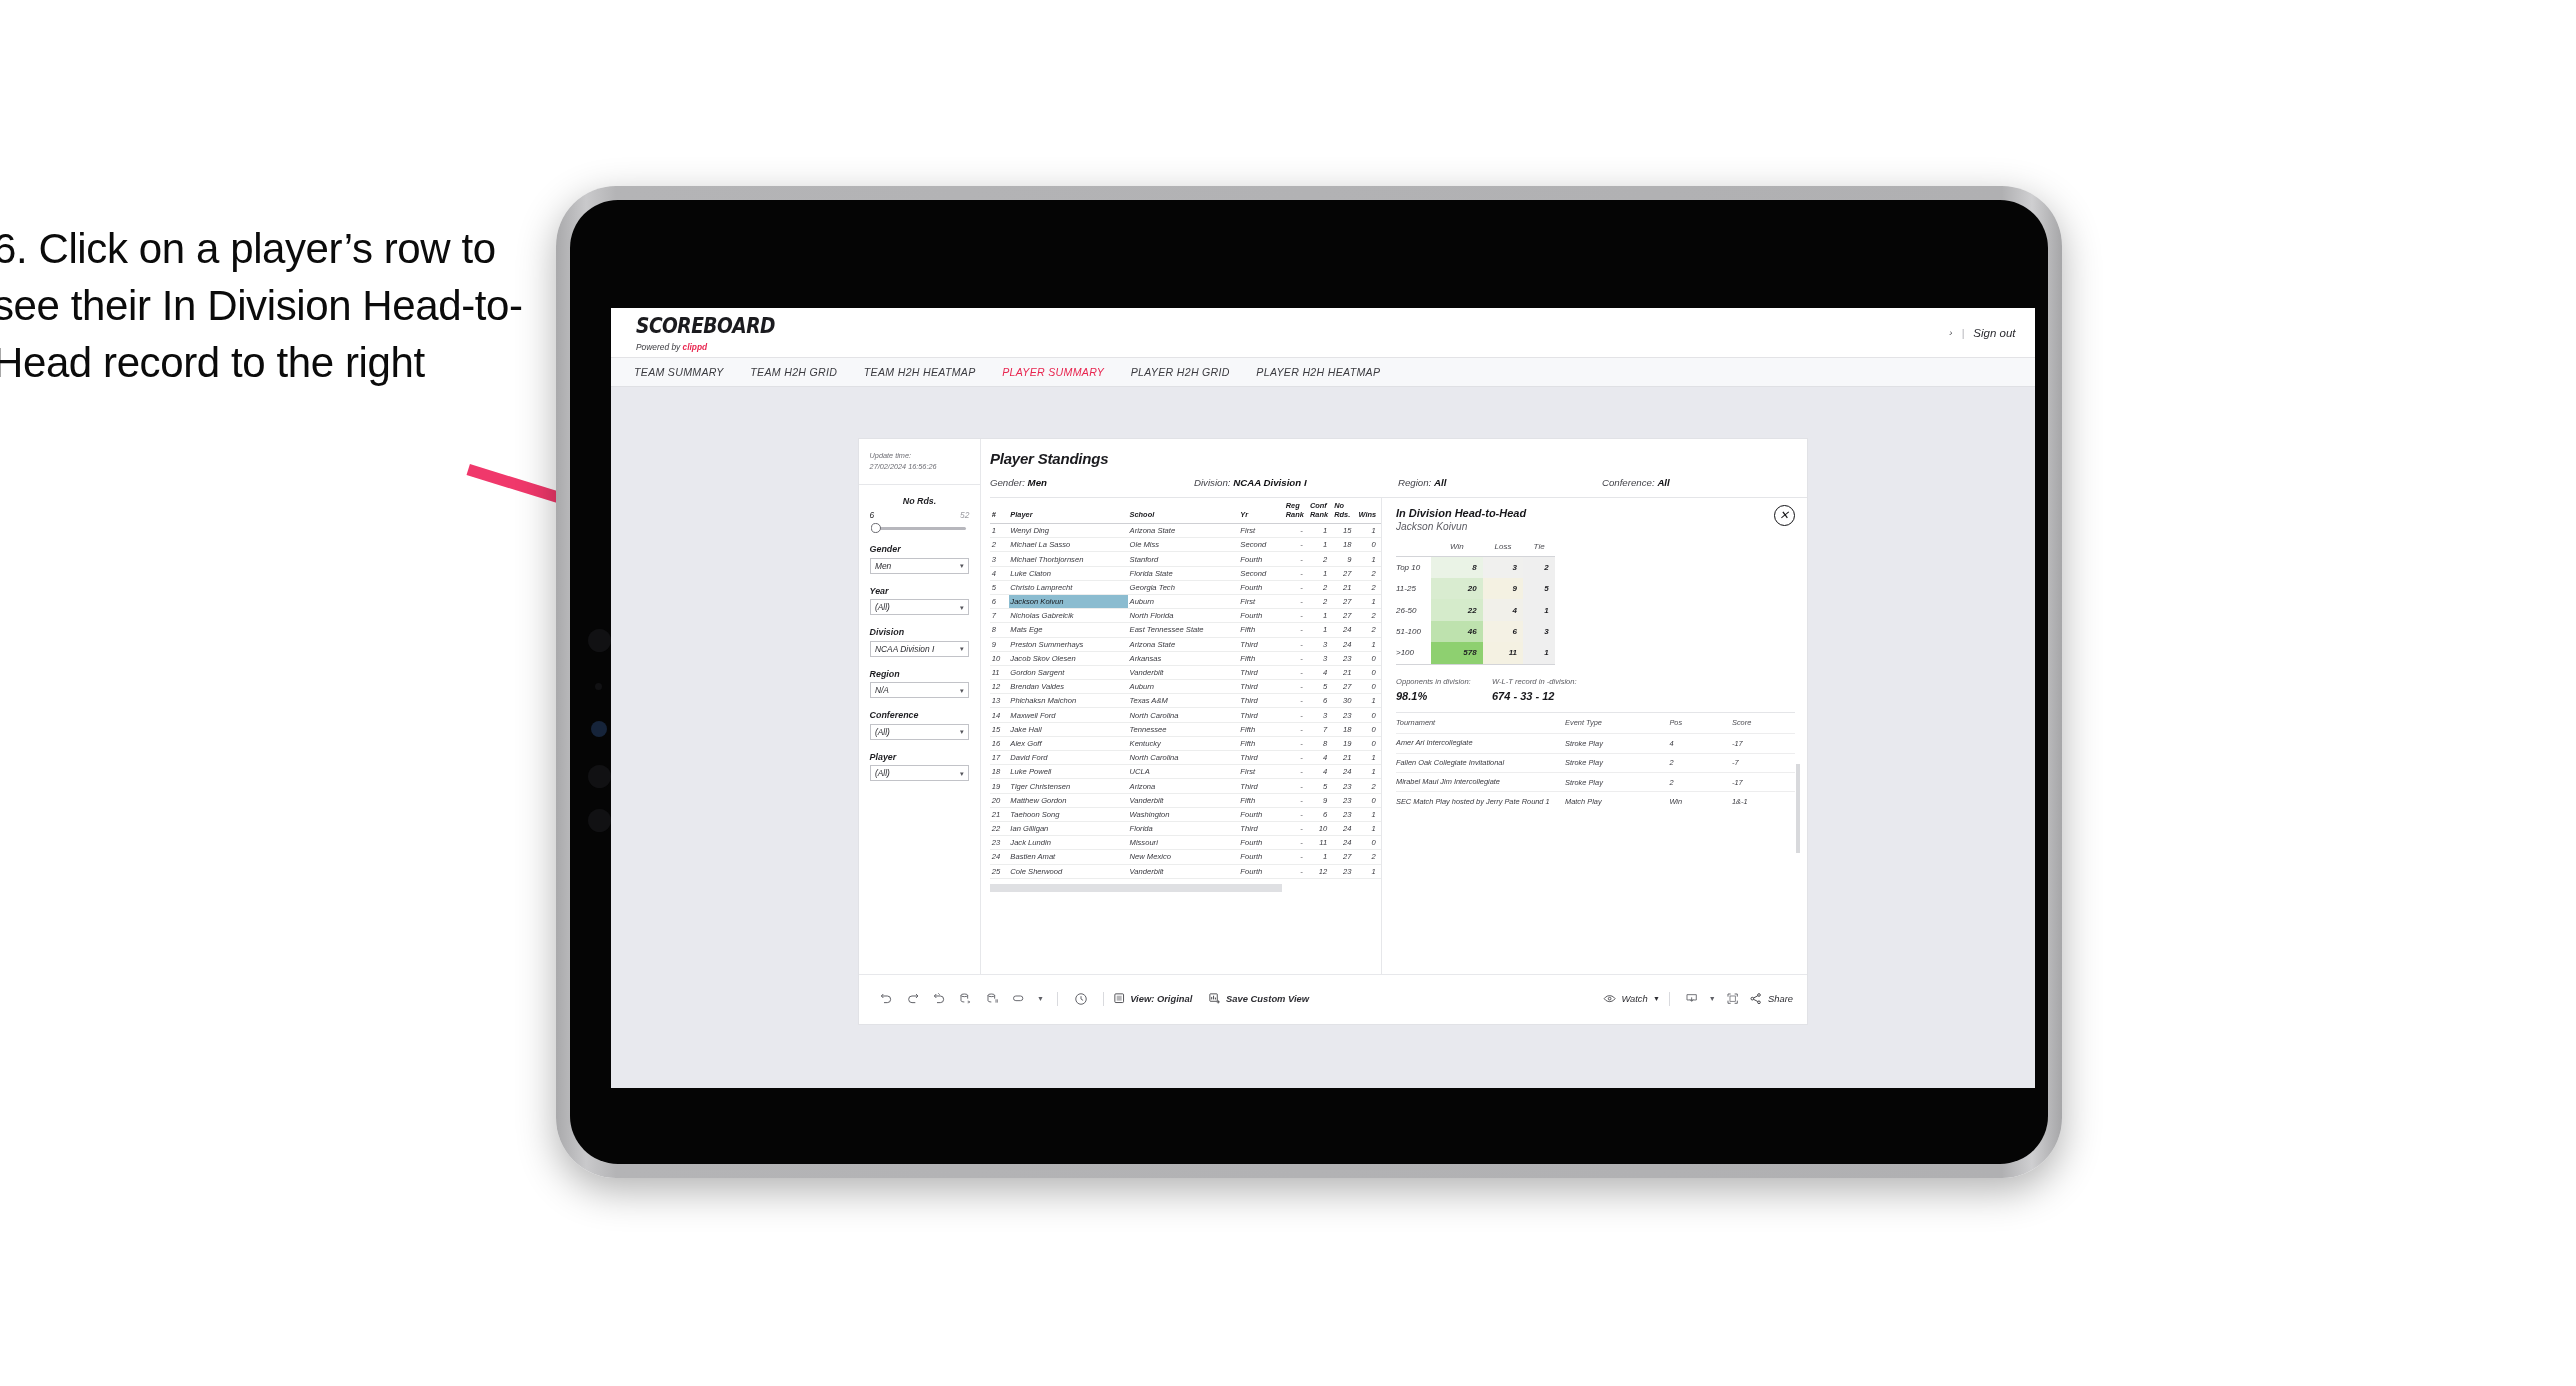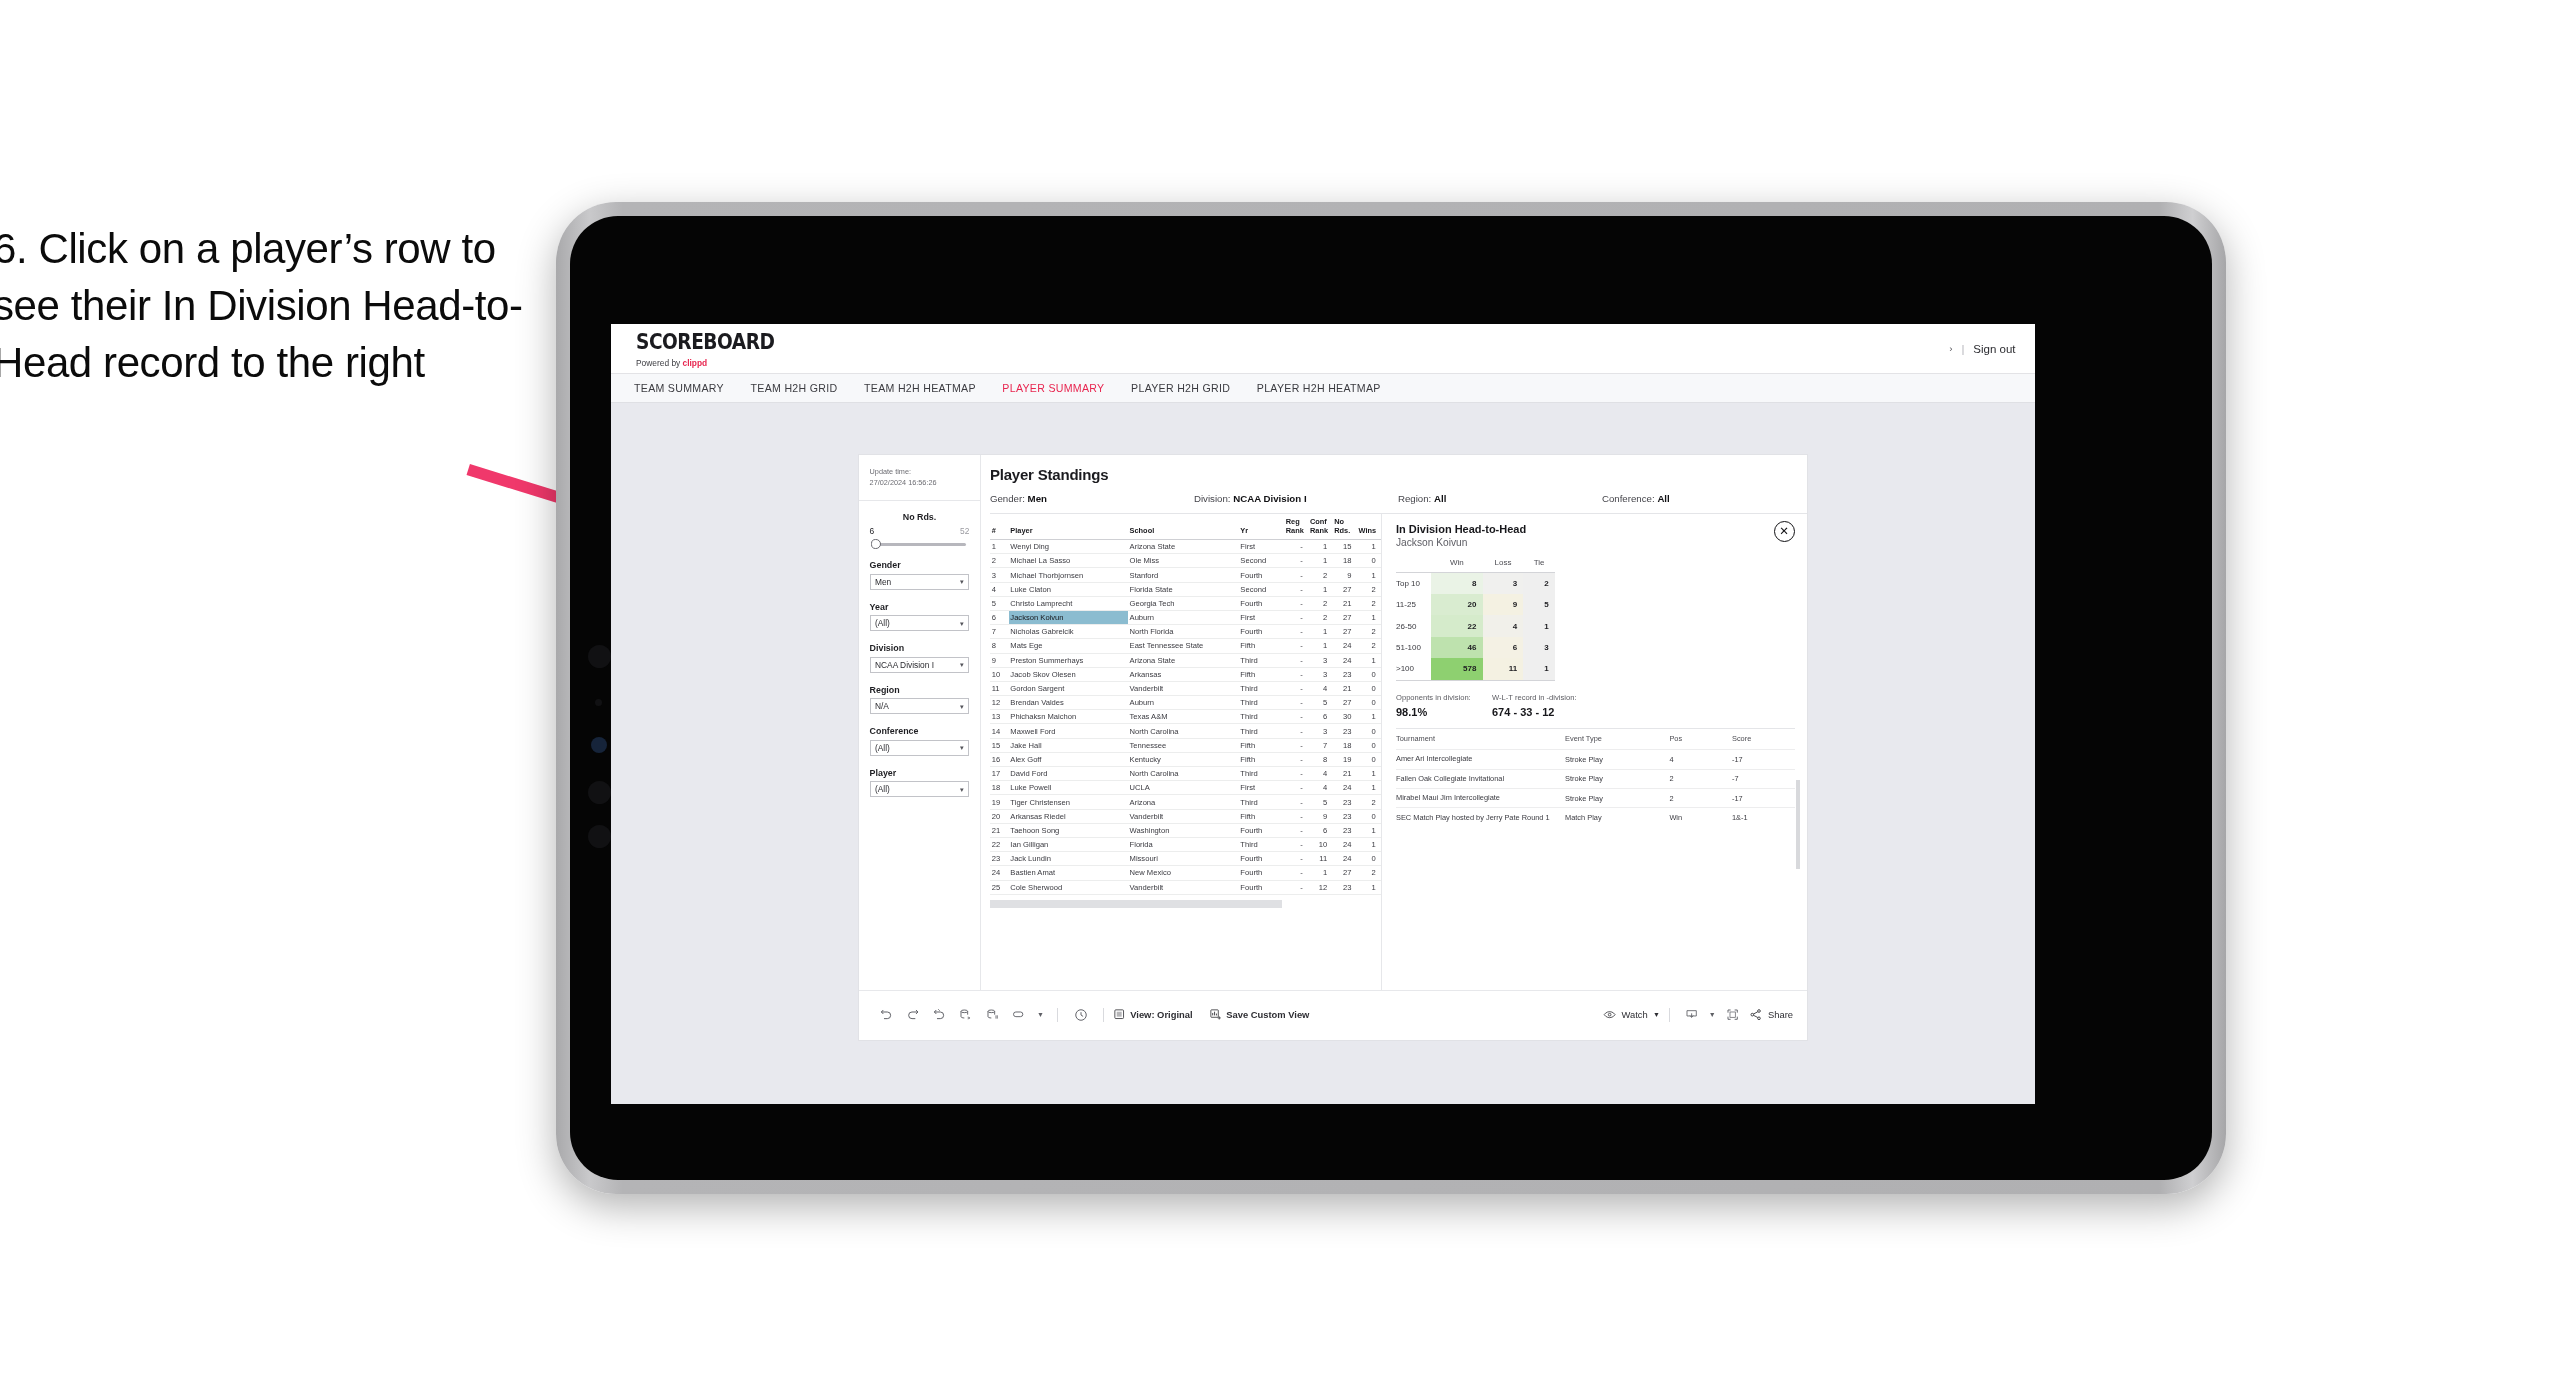--- a/index.html
+++ b/index.html
@@ -20,25 +20,26 @@
     color: #0b0b0b;
     letter-spacing: -0.4px;
   }
 
   
   #arrow { position: absolute; left: 461px; top: 443px; width: 638px; height: 248px; pointer-events:none; }
 
   
   #tablet {
     position: absolute;
-    left: 556px; top: 202px;
-    width: 1670px; height: 992px;
+    left: 556px; top: 186px;
+    width: 1506px; height: 992px;
     background: linear-gradient(90deg,#a9a9ab 0%, #c9c9cb 2%, #b4b4b6 4%, #b0b0b2 96%, #cfcfd1 98%, #a6a6a8 100%);
     border-radius: 60px;
     box-shadow: 0 12.4px 39px rgba(0,0,0,.30);
+    font-style: italic;
   }
   #tablet-screen {
     position: absolute;
     left: 14px; top: 14px; right: 14px; bottom: 14px;
     background: #050505;
     border-radius: 48px;
     overflow: hidden;
   }
   
   .sensor { position:absolute; background:#111113; border-radius:50%; }
@@ -543,21 +544,21 @@
                           <td class="c-player">Tiger Christensen</td>
                           <td class="c-school">Arizona</td>
                           <td class="c-yr">Third</td>
                           <td class="c-rr">-</td>
                           <td class="c-cr">5</td>
                           <td class="c-nr">23</td>
                           <td class="c-win">2</td>
                         </tr>
                         <tr>
                           <td class="c-num">20</td>
-                          <td class="c-player">Arkansas Riedel</td>
+                          <td class="c-player">Matthew Gordon</td>
                           <td class="c-school">Vanderbilt</td>
                           <td class="c-yr">Fifth</td>
                           <td class="c-rr">-</td>
                           <td class="c-cr">9</td>
                           <td class="c-nr">23</td>
                           <td class="c-win">0</td>
                         </tr>
                         <tr>
                           <td class="c-num">21</td>
                           <td class="c-player">Taehoon Song</td>

